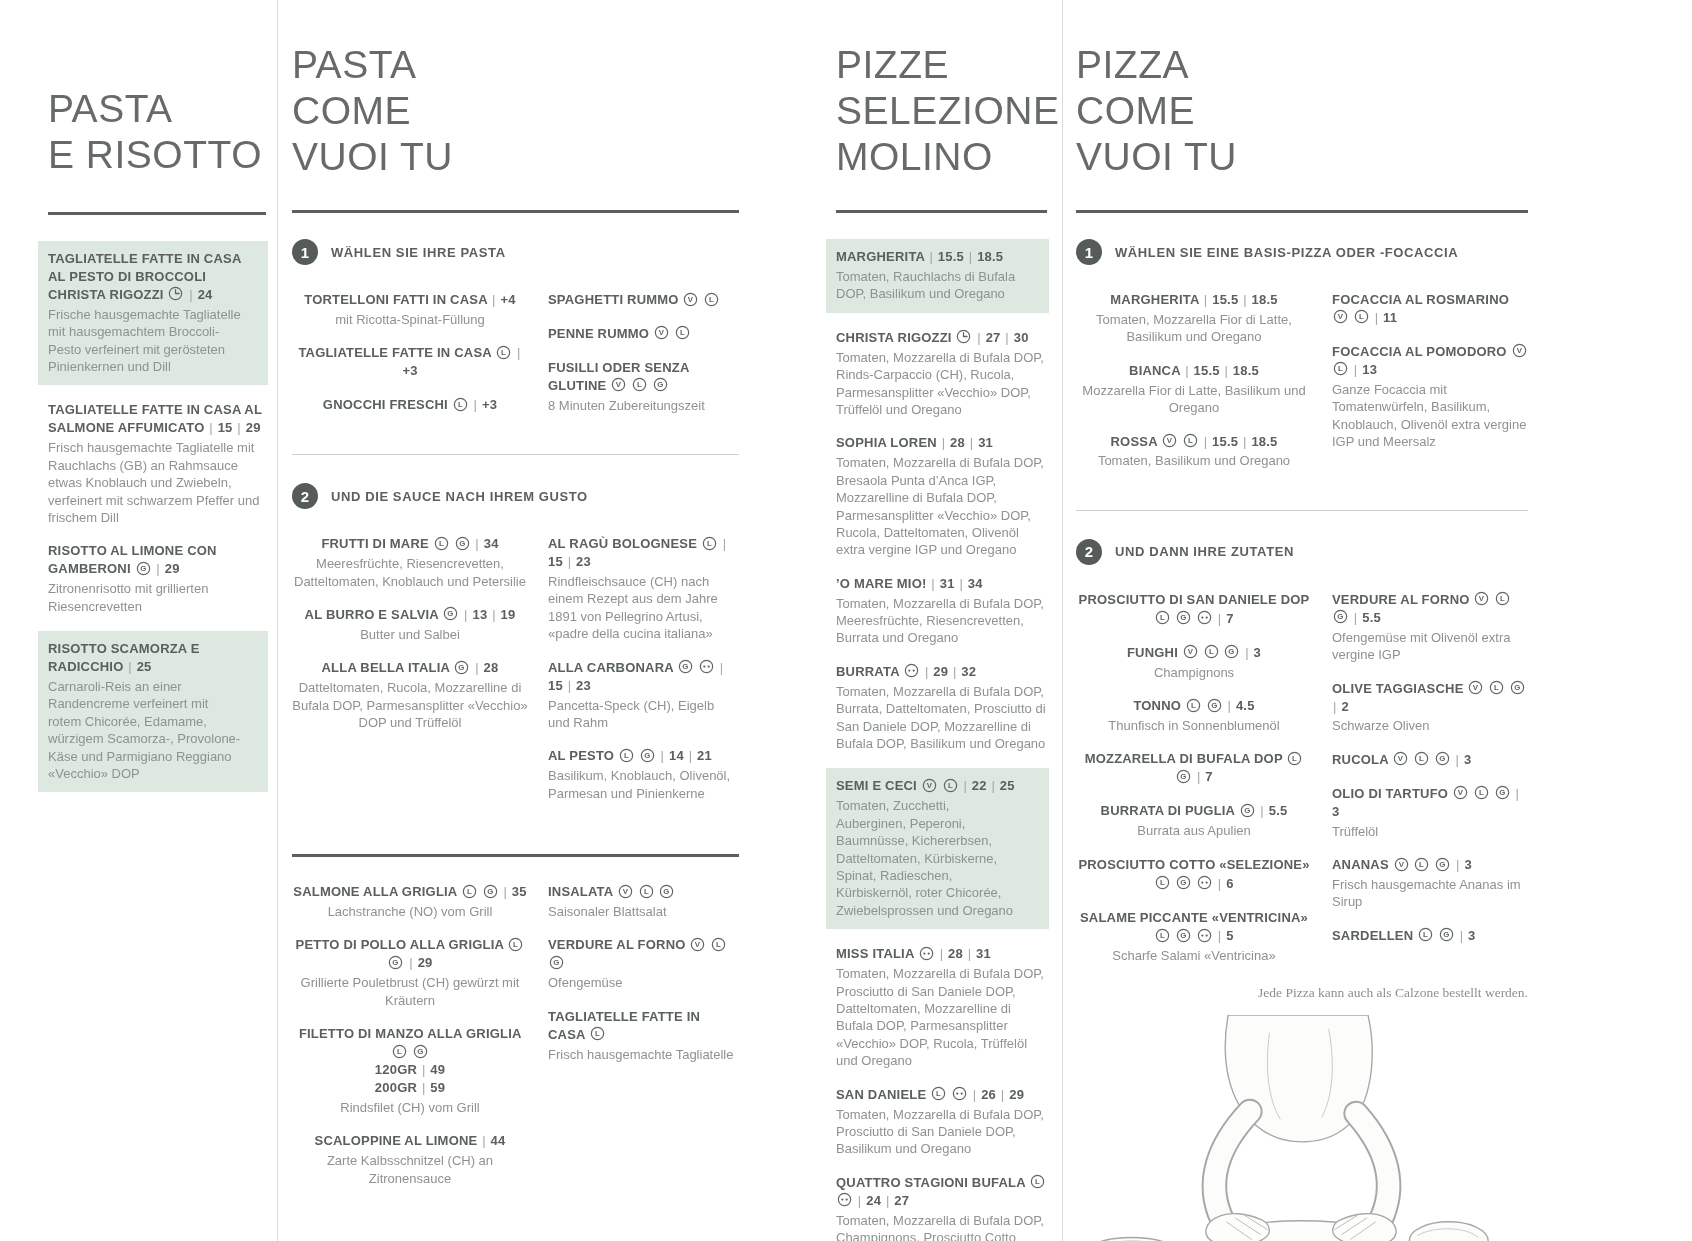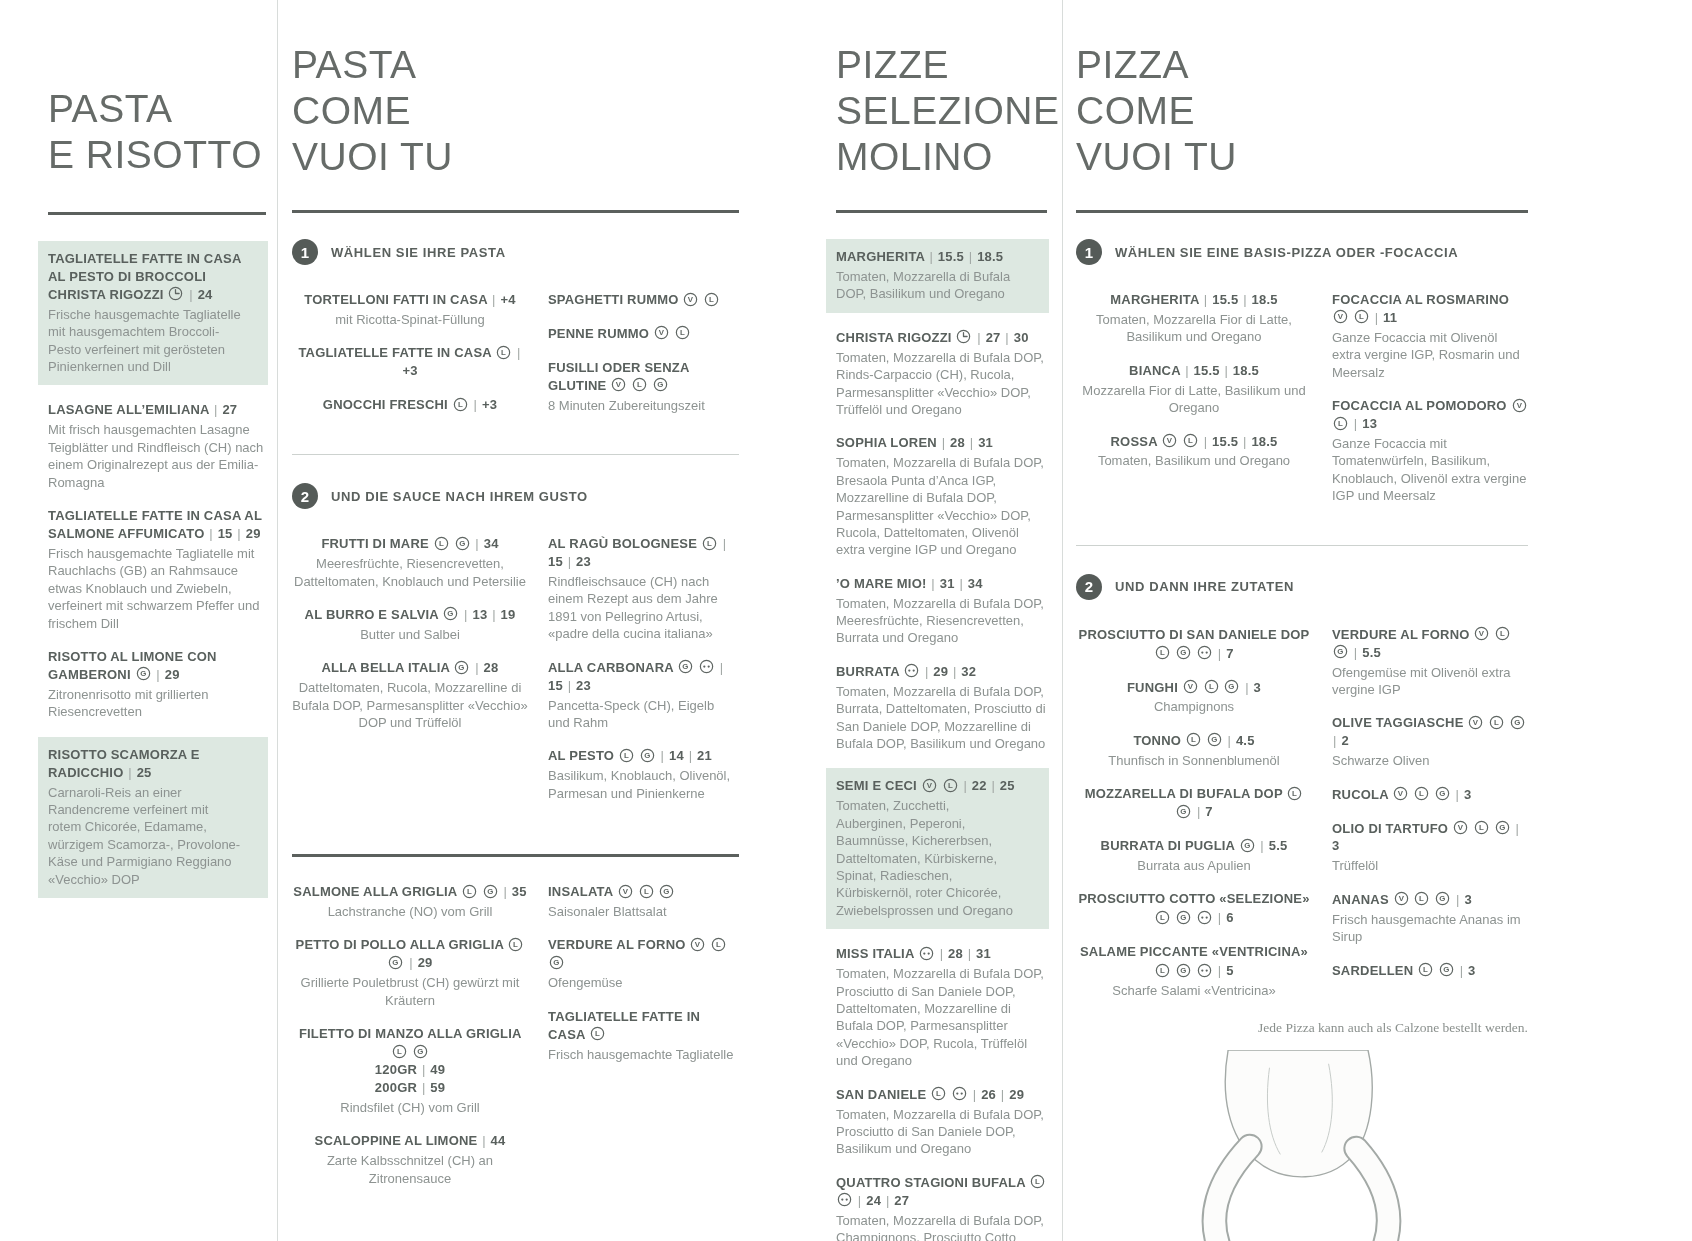--- a/index.html
+++ b/index.html
@@ -65,24 +65,20 @@
     <div class="rule"></div>
     <div>
         <div class="item hl">
           <div class="iname"><span>TAGLIATELLE FATTE IN CASA AL PESTO DI BROCCOLI CHRISTA RIGOZZI</span> <svg class="icn" width="15" height="15" viewBox="0 0 20 20">
               <circle cx="10" cy="10" r="8.2" fill="none" stroke="#5f6663" stroke-width="1.6"></circle>
               <path d="M10 10 L10 4.8 M10 10 L14.8 10" stroke="#5f6663" stroke-width="1.7" fill="none" stroke-linecap="round"></path>
             </svg> <span class="psep">|</span> 24</div>
           <div class="idesc">Frische hausgemachte Tagliatelle mit hausgemachtem Broccoli-Pesto verfeinert mit gerösteten Pinienkernen und Dill</div>
         </div>
         <div class="item">
-          <div class="iname"><span>LASAGNE ALL’EMILIANA</span> <span class="psep">|</span> 27</div>
-          <div class="idesc">Mit frisch hausgemachten Lasagne Teigblätter und Rindfleisch (CH) nach einem Originalrezept aus der Emilia-Romagna</div>
-        </div>
-        <div class="item">
           <div class="iname"><span>TAGLIATELLE FATTE IN CASA AL SALMONE AFFUMICATO</span> <span class="psep">|</span> 15 <span class="psep">|</span> 29</div>
           <div class="idesc">Frisch hausgemachte Tagliatelle mit Rauchlachs (GB) an Rahmsauce etwas Knoblauch und Zwiebeln, verfeinert mit schwarzem Pfeffer und frischem Dill</div>
         </div>
         <div class="item">
           <div class="iname"><span>RISOTTO AL LIMONE CON GAMBERONI</span> <svg class="icn" width="15" height="15" viewBox="0 0 20 20">
               <circle cx="10" cy="10" r="8.2" fill="none" stroke="#5f6663" stroke-width="1.6"></circle>
               <text x="10" y="13.7" text-anchor="middle" font-size="10.5" font-weight="600" fill="#5f6663" font-family="Liberation Sans, sans-serif">G</text>
             </svg> <span class="psep">|</span> 29</div>
           <div class="idesc">Zitronenrisotto mit grillierten Riesencrevetten</div>
         </div>
@@ -307,21 +303,21 @@
   <section class="col col3">
     <h1 class="big">
         <div class="bigline">PIZZE</div>
         <div class="bigline">SELEZIONE</div>
         <div class="bigline">MOLINO</div>
       </h1>
     <div class="rule"></div>
     <div>
         <div class="item hl">
           <div class="iname"><span>MARGHERITA</span> <span class="psep">|</span> 15.5 <span class="psep">|</span> 18.5</div>
-          <div class="idesc">Tomaten, Mozzarella di Bufala DOP, Basilikum und Oregano</div>
+          <div class="idesc">Tomaten, Rauchlachs di Bufala DOP, Basilikum und Oregano</div>
         </div>
         <div class="item">
           <div class="iname"><span>CHRISTA RIGOZZI</span> <svg class="icn" width="15" height="15" viewBox="0 0 20 20">
               <circle cx="10" cy="10" r="8.2" fill="none" stroke="#5f6663" stroke-width="1.6"></circle>
               <path d="M10 10 L10 4.8 M10 10 L14.8 10" stroke="#5f6663" stroke-width="1.7" fill="none" stroke-linecap="round"></path>
             </svg> <span class="psep">|</span> 27 <span class="psep">|</span> 30</div>
           <div class="idesc">Tomaten, Mozzarella di Bufala DOP, Rinds-Carpaccio (CH), Rucola, Parmesansplitter «Vecchio» DOP, Trüffelöl und Oregano</div>
         </div>
         <div class="item">
           <div class="iname"><span>SOPHIA LOREN</span> <span class="psep">|</span> 28 <span class="psep">|</span> 31</div>
@@ -417,21 +413,20 @@
         </div>
       <div class="subcol">
           <div class="item">
             <div class="iname"><span>FOCACCIA AL ROSMARINO</span> <svg class="icn" width="15" height="15" viewBox="0 0 20 20">
                 <circle cx="10" cy="10" r="8.2" fill="none" stroke="#5f6663" stroke-width="1.6"></circle>
                 <text x="10" y="13.7" text-anchor="middle" font-size="10.5" font-weight="600" fill="#5f6663" font-family="Liberation Sans, sans-serif">V</text>
               </svg> <svg class="icn" width="15" height="15" viewBox="0 0 20 20">
                 <circle cx="10" cy="10" r="8.2" fill="none" stroke="#5f6663" stroke-width="1.6"></circle>
                 <text x="10" y="13.7" text-anchor="middle" font-size="10.5" font-weight="600" fill="#5f6663" font-family="Liberation Sans, sans-serif">L</text>
               </svg> <span class="psep">|</span> 11</div>
-            <div class="idesc">Ganze Focaccia mit Olivenöl extra vergine IGP, Rosmarin und Meersalz</div>
           </div>
           <div class="item">
             <div class="iname"><span>FOCACCIA AL POMODORO</span> <svg class="icn" width="15" height="15" viewBox="0 0 20 20">
                 <circle cx="10" cy="10" r="8.2" fill="none" stroke="#5f6663" stroke-width="1.6"></circle>
                 <text x="10" y="13.7" text-anchor="middle" font-size="10.5" font-weight="600" fill="#5f6663" font-family="Liberation Sans, sans-serif">V</text>
               </svg> <svg class="icn" width="15" height="15" viewBox="0 0 20 20">
                 <circle cx="10" cy="10" r="8.2" fill="none" stroke="#5f6663" stroke-width="1.6"></circle>
                 <text x="10" y="13.7" text-anchor="middle" font-size="10.5" font-weight="600" fill="#5f6663" font-family="Liberation Sans, sans-serif">L</text>
               </svg> <span class="psep">|</span> 13</div>
             <div class="idesc">Ganze Focaccia mit Tomatenwürfeln, Basilikum, Knoblauch, Olivenöl extra vergine IGP und Meersalz</div>

